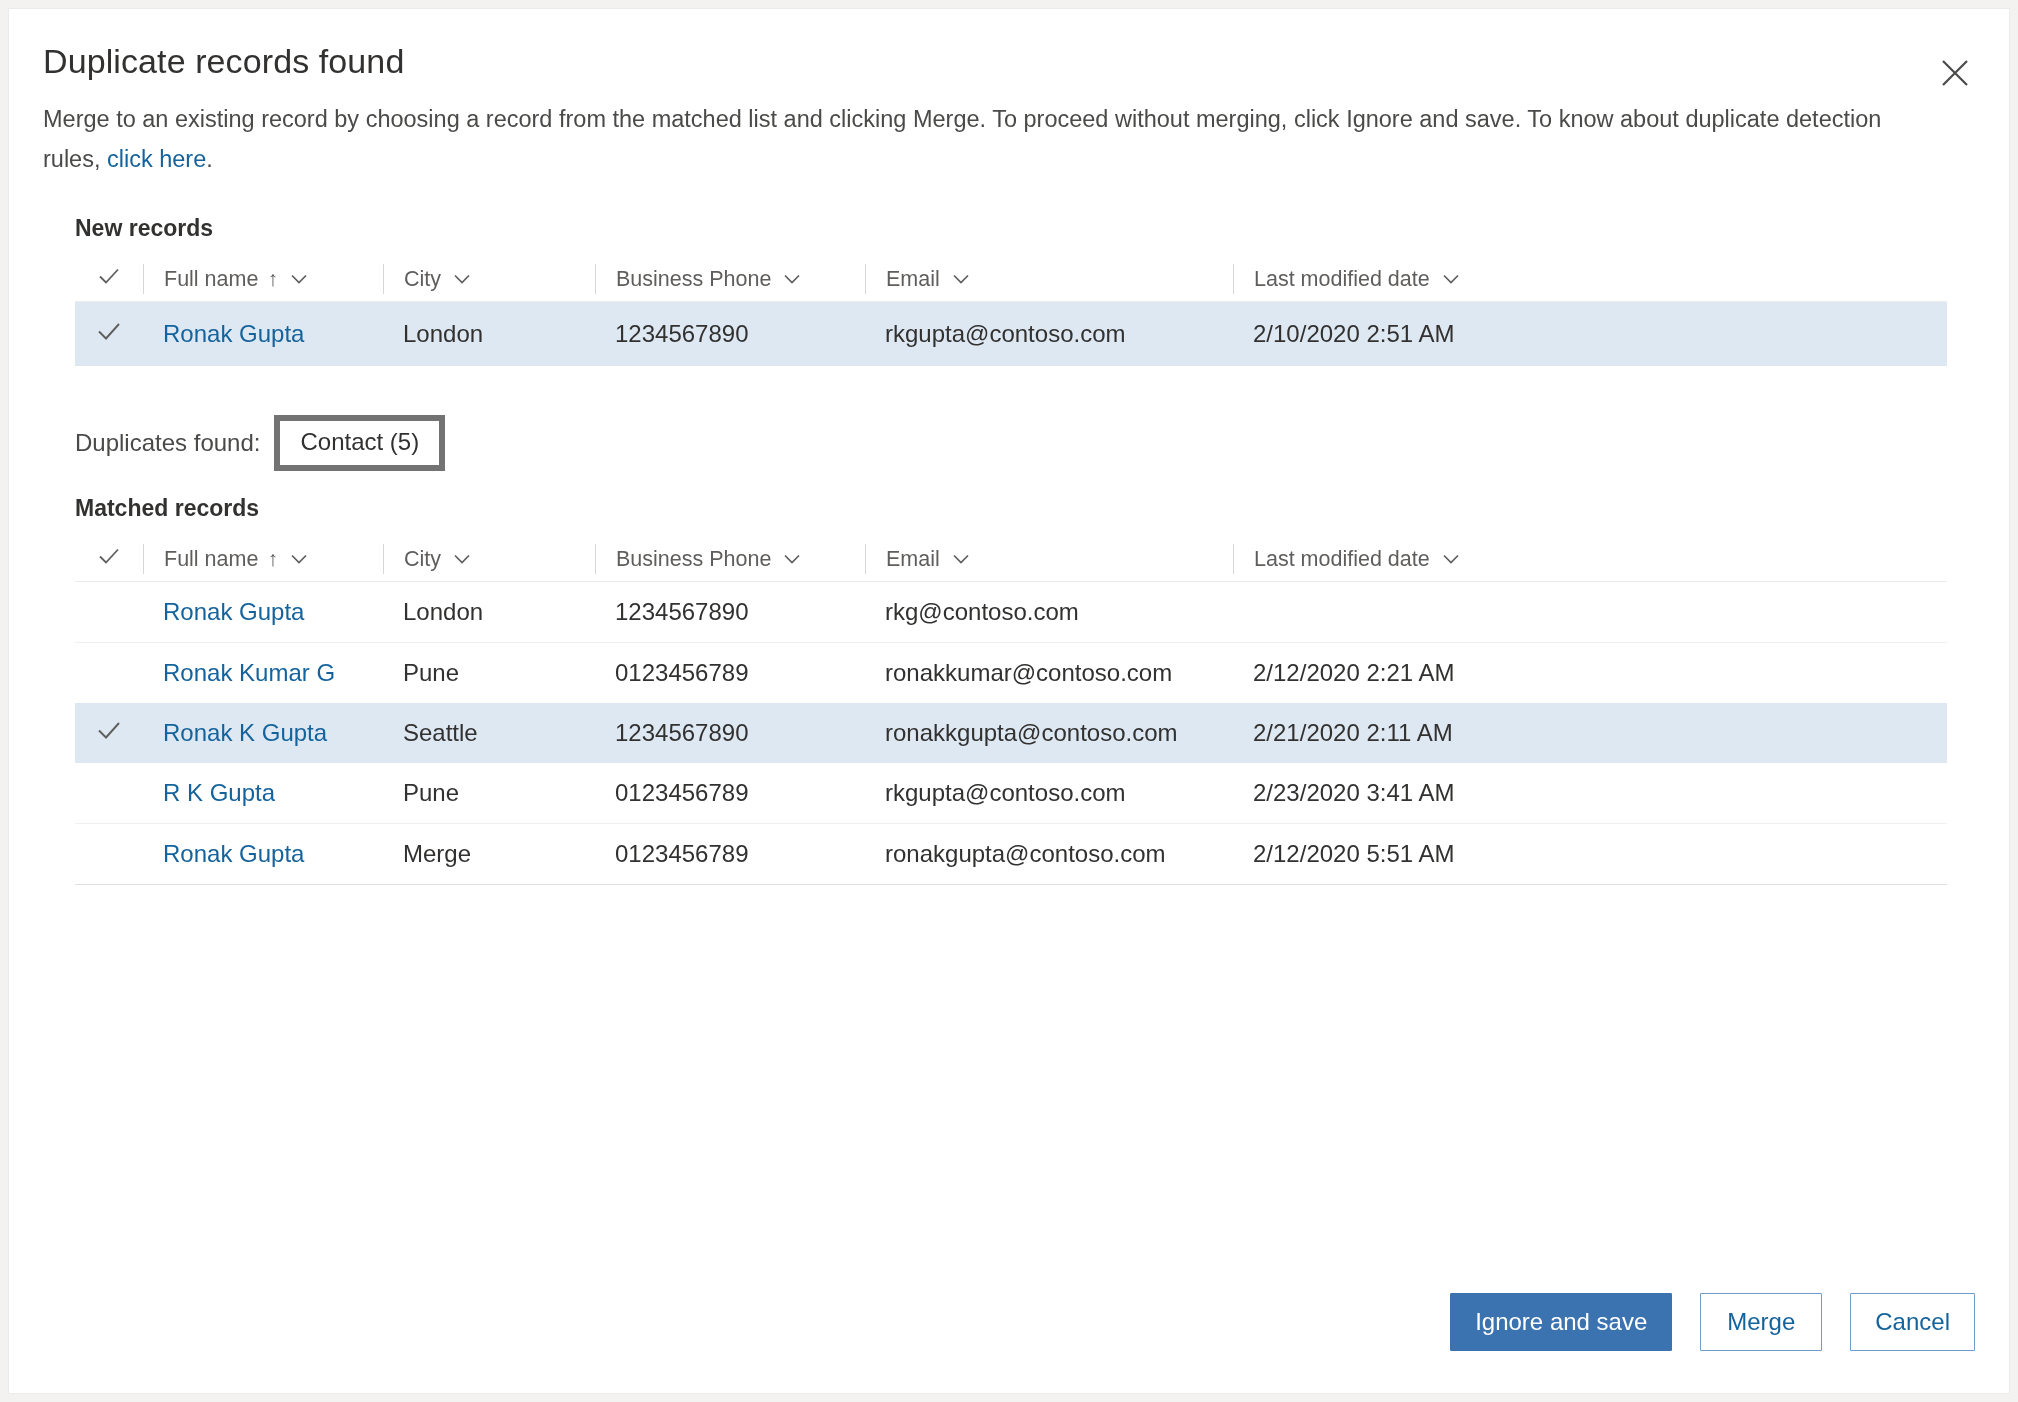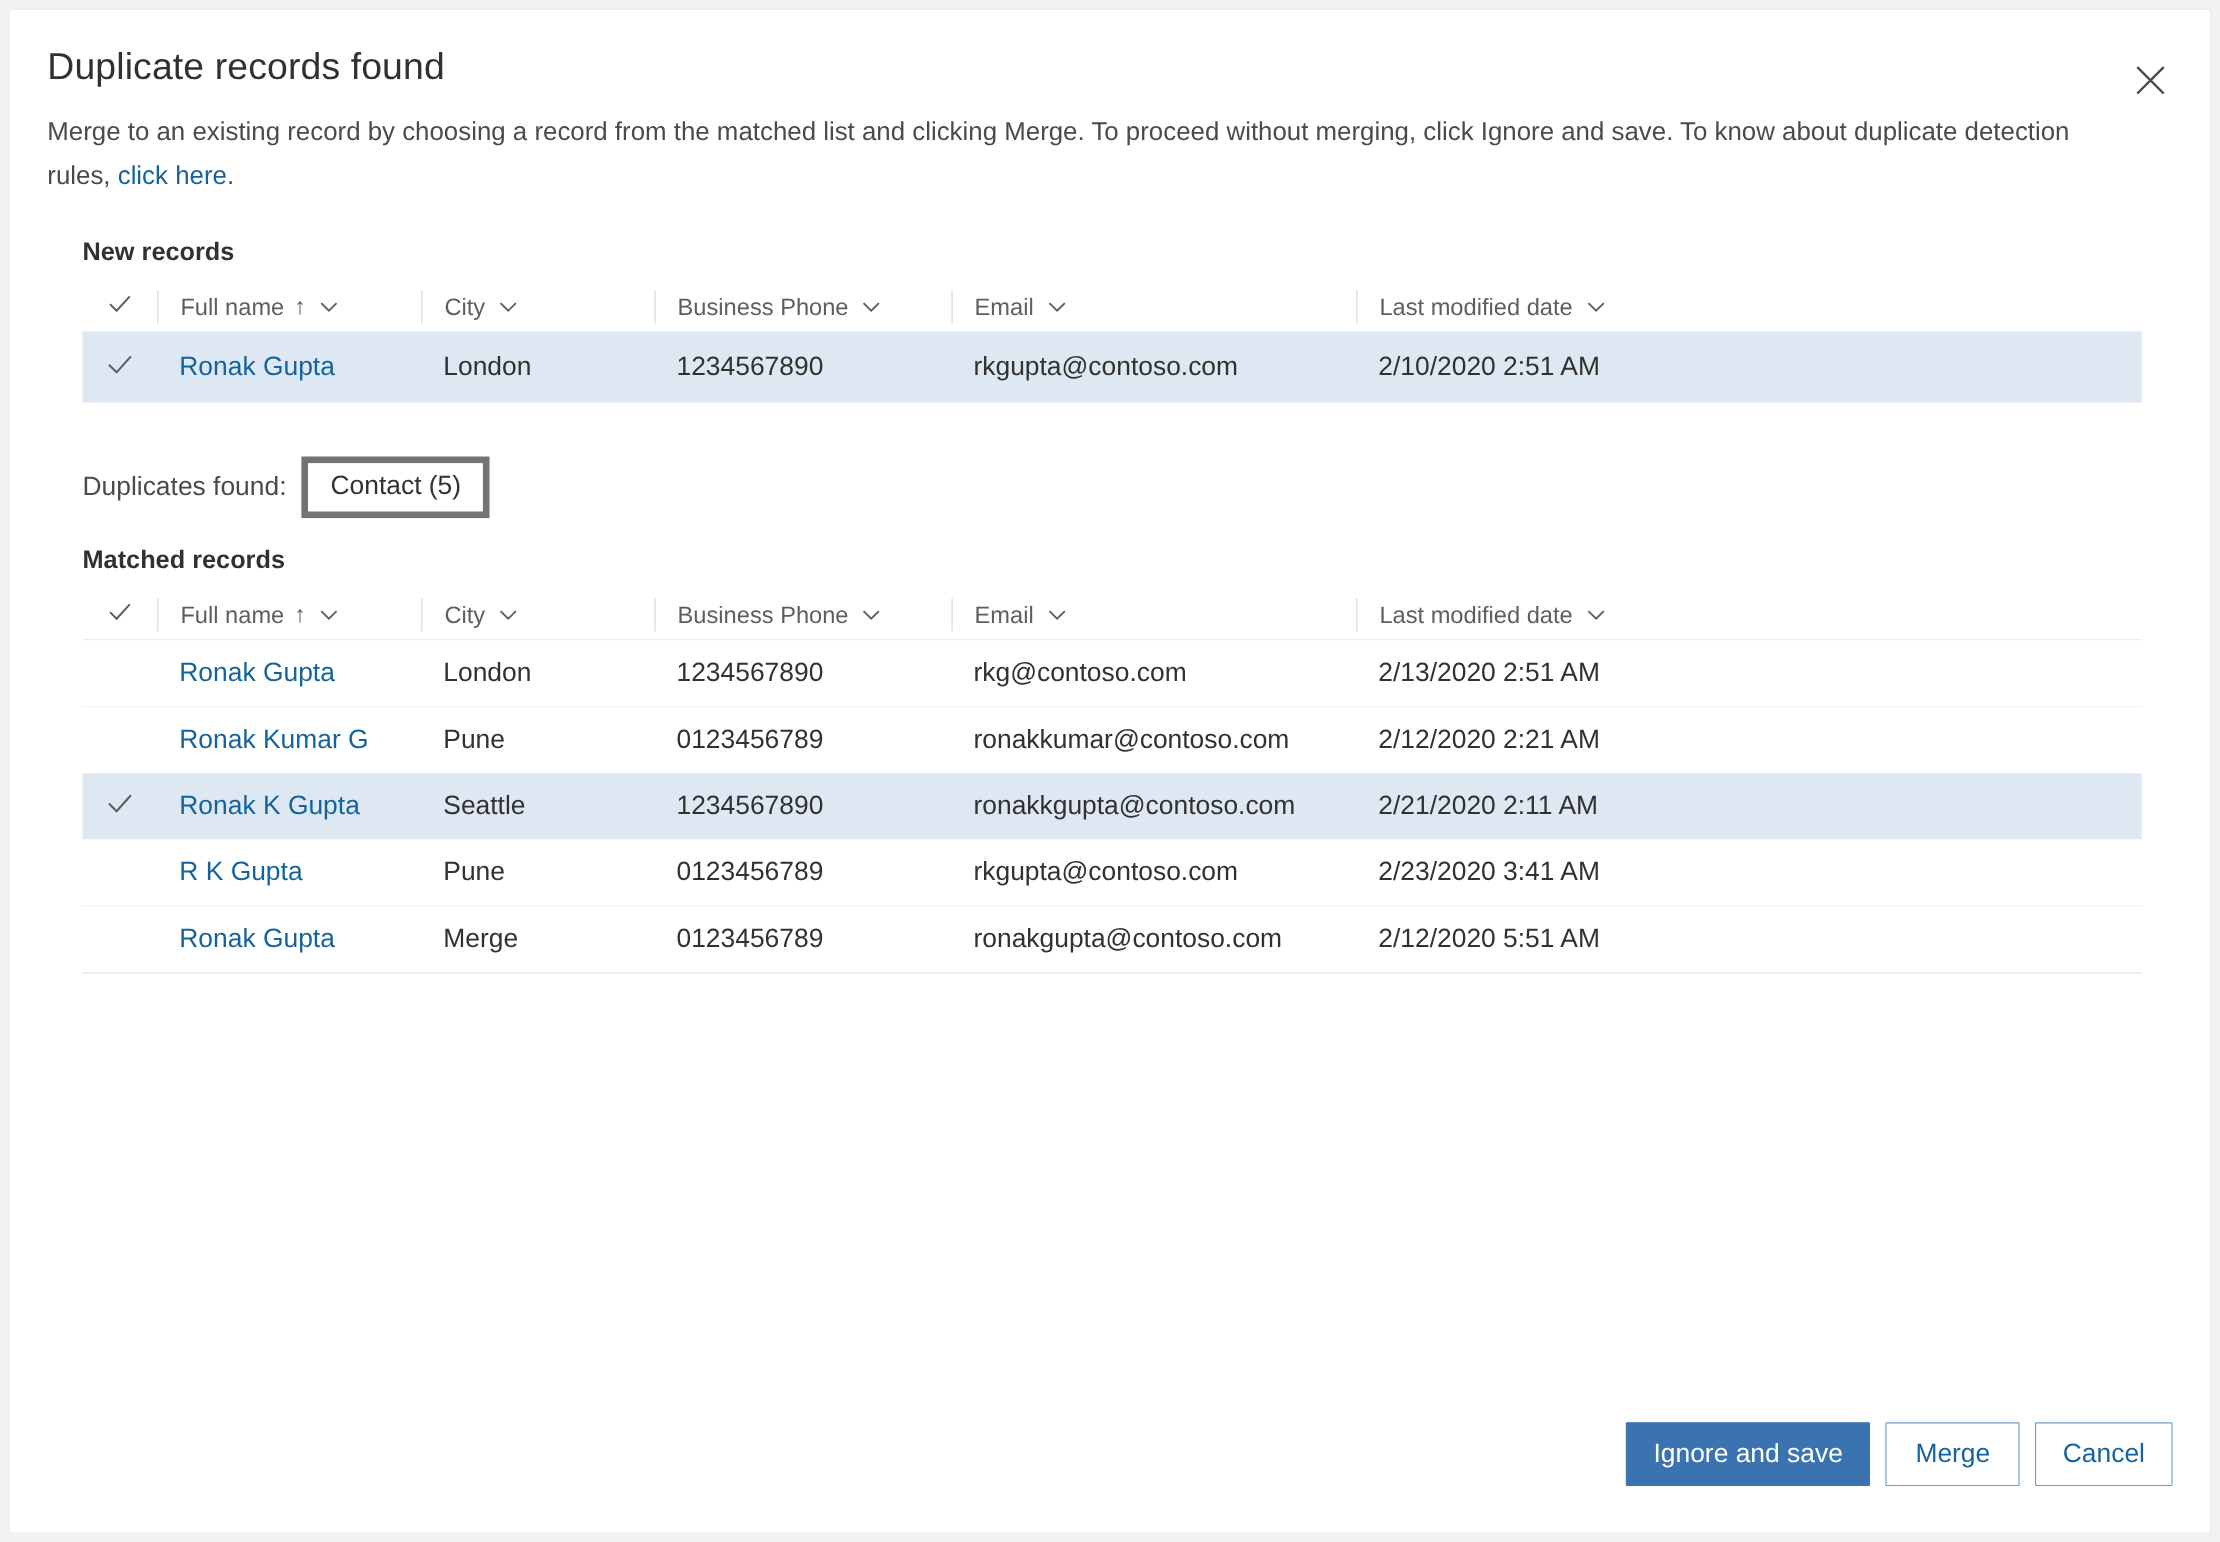--- a/index.html
+++ b/index.html
@@ -159,21 +159,21 @@
     line-height: 1.1;
   }
 
   
   .footer {
     position: absolute;
     right: 34px;
     bottom: 42px;
     display: flex;
     align-items: flex-end;
-    gap: 14px;
+    gap: 28px;
     margin-top: 20px;
   }
   .btn {
     height: 58px;
     min-width: 122px;
     padding: 0 24px;
     font-size: 24px;
     font-family: "Liberation Sans", sans-serif;
     cursor: pointer;
     box-sizing: border-box;
@@ -339,21 +339,20 @@
         </span>
       </div>
     </div>
 
     <div class="grid-row ruled">
       <div class="cell c-check"></div>
       <div class="cell c-name link">Ronak Gupta</div>
       <div class="cell c-city">London</div>
       <div class="cell c-phone">1234567890</div>
       <div class="cell c-email">rkg@contoso.com</div>
-      <div class="cell c-date">2/13/2020 2:51 AM</div>
     </div>
 
     <div class="grid-row">
       <div class="cell c-check"></div>
       <div class="cell c-name link">Ronak Kumar G</div>
       <div class="cell c-city">Pune</div>
       <div class="cell c-phone">0123456789</div>
       <div class="cell c-email">ronakkumar@contoso.com</div>
       <div class="cell c-date">2/12/2020 2:21 AM</div>
     </div>

